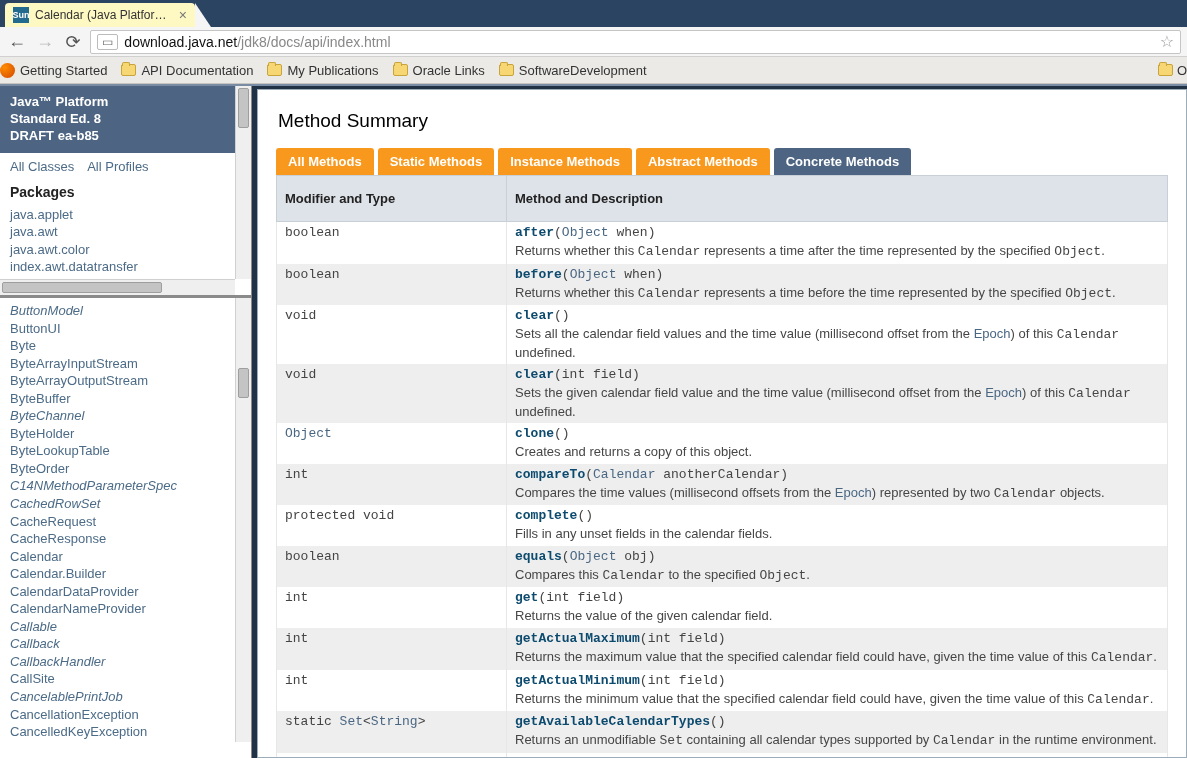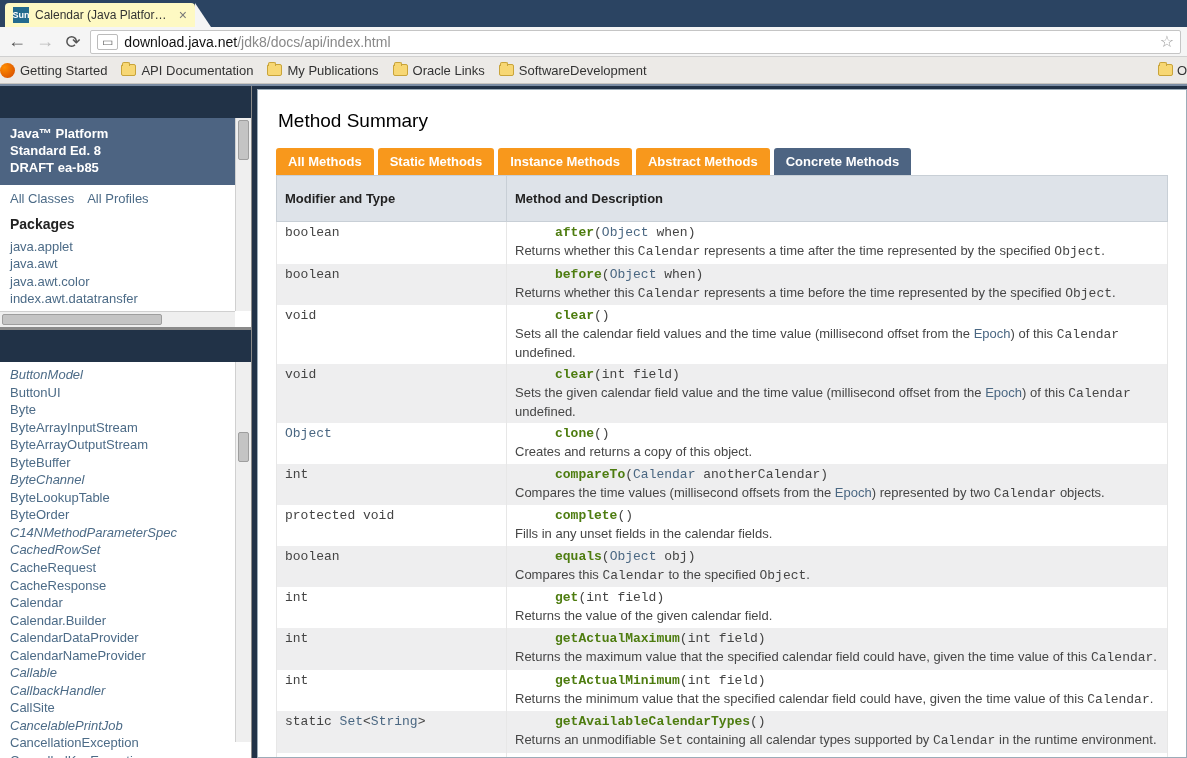--- a/index.html
+++ b/index.html
@@ -29,21 +29,21 @@
 .bookmarks { height:27px; background:#eceae7; border-bottom:1px solid #c9c6c1; display:flex; align-items:center; padding:0 0; gap:14px; font-size:13px; color:#333; }
 .bm-item { display:flex; align-items:center; gap:5px; cursor:pointer; }
 .bm-folder { width:15px; height:12px; background:#f7d774; border:1px solid #c9a43a; border-radius:2px; position:relative; }
 .bm-folder::before { content:""; position:absolute; top:-3px; left:0; width:6px; height:3px; background:#f7d774; border:1px solid #c9a43a; border-bottom:0; border-radius:2px 2px 0 0; }
 .ff-icon { width:15px; height:15px; background:radial-gradient(circle at 30% 30%,#ff8c00,#d24700); border-radius:50%; }
 .bm-right { margin-left:auto; display:flex; align-items:center; gap:4px; }
 
 
 .content { flex:1; display:flex; overflow:hidden; border-top:2px solid #7a8ca3; }
 .left-col { width:252px; display:flex; flex-direction:column; border-right:1px solid #8a8a8a; }
-.pane { background:#fff; overflow:auto; position:relative;margin-top:32px; }
+.pane { background:#fff; overflow:auto; position:relative; }
 .pane.top { height:212px; border-bottom:3px solid #8a8a8a; }
 .pane.bottom { flex:1; }
 .pane-scroll { position:absolute; right:0; top:0; bottom:16px; width:16px; background:#efefef; border-left:1px solid #d0d0d0; }
 .pane-scroll .thumb { position:absolute; left:2px; right:2px; background:#c4c4c4; border:1px solid #9e9e9e; border-radius:2px; }
 .h-scroll { position:absolute; left:0; right:16px; bottom:0; height:16px; background:#efefef; border-top:1px solid #d0d0d0; }
 .h-scroll .thumb { position:absolute; top:2px; bottom:2px; background:#c4c4c4; border:1px solid #9e9e9e; border-radius:2px; }
 
 .platform-box { background:#4d6482; color:#fff; padding:8px 10px; font-size:13px; font-weight:bold; line-height:1.3; }
 .all-links { padding:6px 10px 4px; font-size:13px; }
 .all-links a { color:#4c6b87; text-decoration:none; margin-right:10px; }
@@ -63,21 +63,21 @@
 .tabbtn.active { background:#4d6482; }
 
 .meth-table { width:100%; border-collapse:collapse; font-size:13px; }
 .meth-table th { background:#dee3e9; text-align:left; font-weight:bold; color:#222; padding:15px 8px; border:1px solid #c8cfd6; }
 .meth-table td { padding:3px 8px; vertical-align:top; border-left:1px solid #e7e7e7; border-right:1px solid #e7e7e7; }
 .meth-table tr.odd td { background:#fff; }
 .meth-table tr.even td { background:#eeeeef; }
 .col-type { width:230px; font-family:"Courier New",monospace; color:#444; }
 .col-type a, .sig a, .desc a { color:#4a6782; text-decoration:none; }
 .sig { font-family:"Courier New",monospace; color:#444; }
-.sig .mname { color:#4d7c0f; font-weight:bold;margin-left:40px; }
+.sig .mname { color:#0c4a6e; font-weight:bold; }
 .desc { color:#464646; padding-top:2px; line-height:1.35; }
 .desc .mono { font-family:"Courier New",monospace; }
 
 
 .pane::-webkit-scrollbar, .main::-webkit-scrollbar { width:16px; height:16px; }
 .pane::-webkit-scrollbar-thumb, .main::-webkit-scrollbar-thumb { background:#c4c4c4; border:1px solid #9e9e9e; }
 .pane::-webkit-scrollbar-track, .main::-webkit-scrollbar-track { background:#efefef; }
 </style>
 </head>
 <body>
@@ -166,31 +166,33 @@
 
       <div class="pane bottom">
         <div class="cls-list" id="cls-list">
             <a class="it">ButtonModel</a>
             <a>ButtonUI</a>
             <a>Byte</a>
             <a>ByteArrayInputStream</a>
             <a>ByteArrayOutputStream</a>
             <a>ByteBuffer</a>
             <a class="it">ByteChannel</a>
+            <a>ByteHolder</a>
             <a>ByteLookupTable</a>
             <a>ByteOrder</a>
             <a class="it">C14NMethodParameterSpec</a>
             <a class="it">CachedRowSet</a>
             <a>CacheRequest</a>
             <a>CacheResponse</a>
             <a>Calendar</a>
             <a>Calendar.Builder</a>
             <a>CalendarDataProvider</a>
             <a>CalendarNameProvider</a>
             <a class="it">Callable</a>
+            <a class="it">Callback</a>
             <a class="it">CallbackHandler</a>
             <a>CallSite</a>
             <a class="it">CancelablePrintJob</a>
             <a>CancellationException</a>
             <a>CancelledKeyException</a>
           </div>
         <div class="pane-scroll">
             <div class="thumb" style="top:70px;height:30px"></div>
           </div>
       </div>

